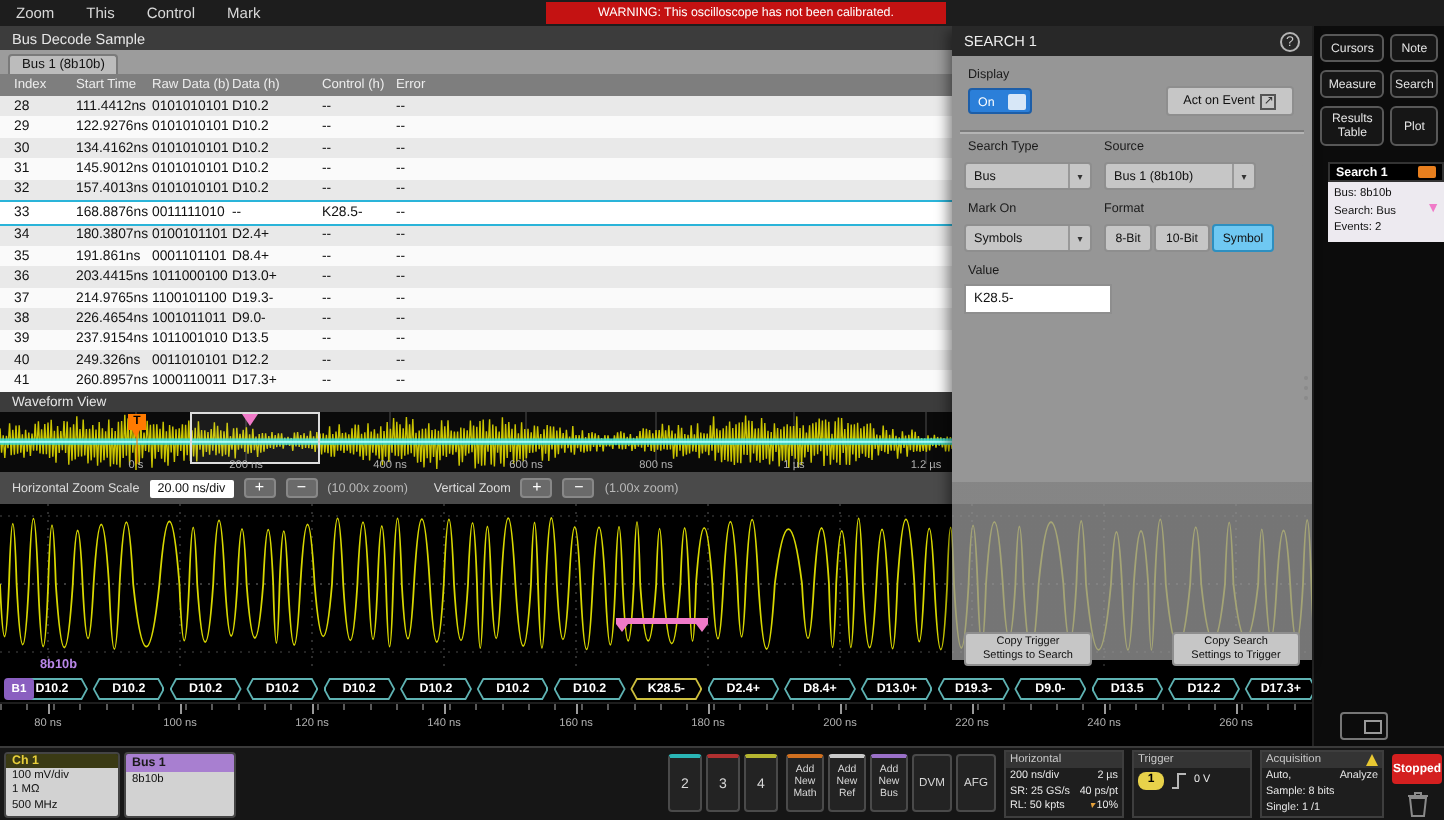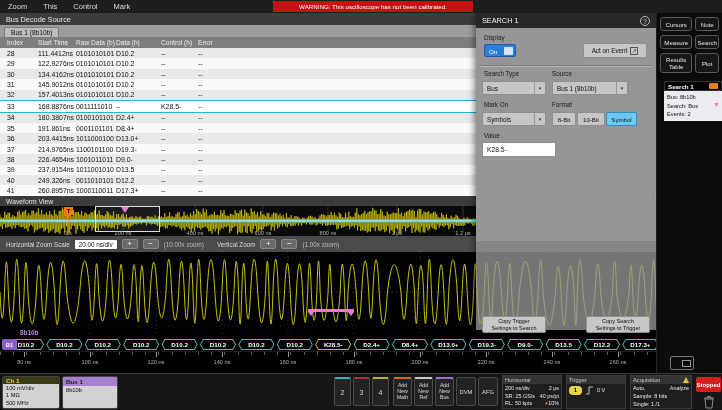--- a/index.html
+++ b/index.html
@@ -122,21 +122,21 @@
 
   <div id="menubar">
       <span class="menu-item">Zoom</span>
       <span class="menu-item">This</span>
       <span class="menu-item">Control</span>
       <span class="menu-item">Mark</span>
     </div>
   <div id="warnbar">WARNING: This oscilloscope has not been calibrated.</div>
 
   <div id="busdecode">
-    <div id="bd-title">Bus Decode Source</div>
+    <div id="bd-title">Bus Decode Sample</div>
     <div id="bd-tabs">
       <div id="bd-tab">Bus 1 (8b10b)</div>
     </div>
     <div id="bd-head">
         <span class="c0">Index</span>
         <span class="c1">Start Time</span>
         <span class="c2">Raw Data (b)</span>
         <span class="c3">Data (h)</span>
         <span class="c4">Control (h)</span>
         <span class="c5">Error</span>

